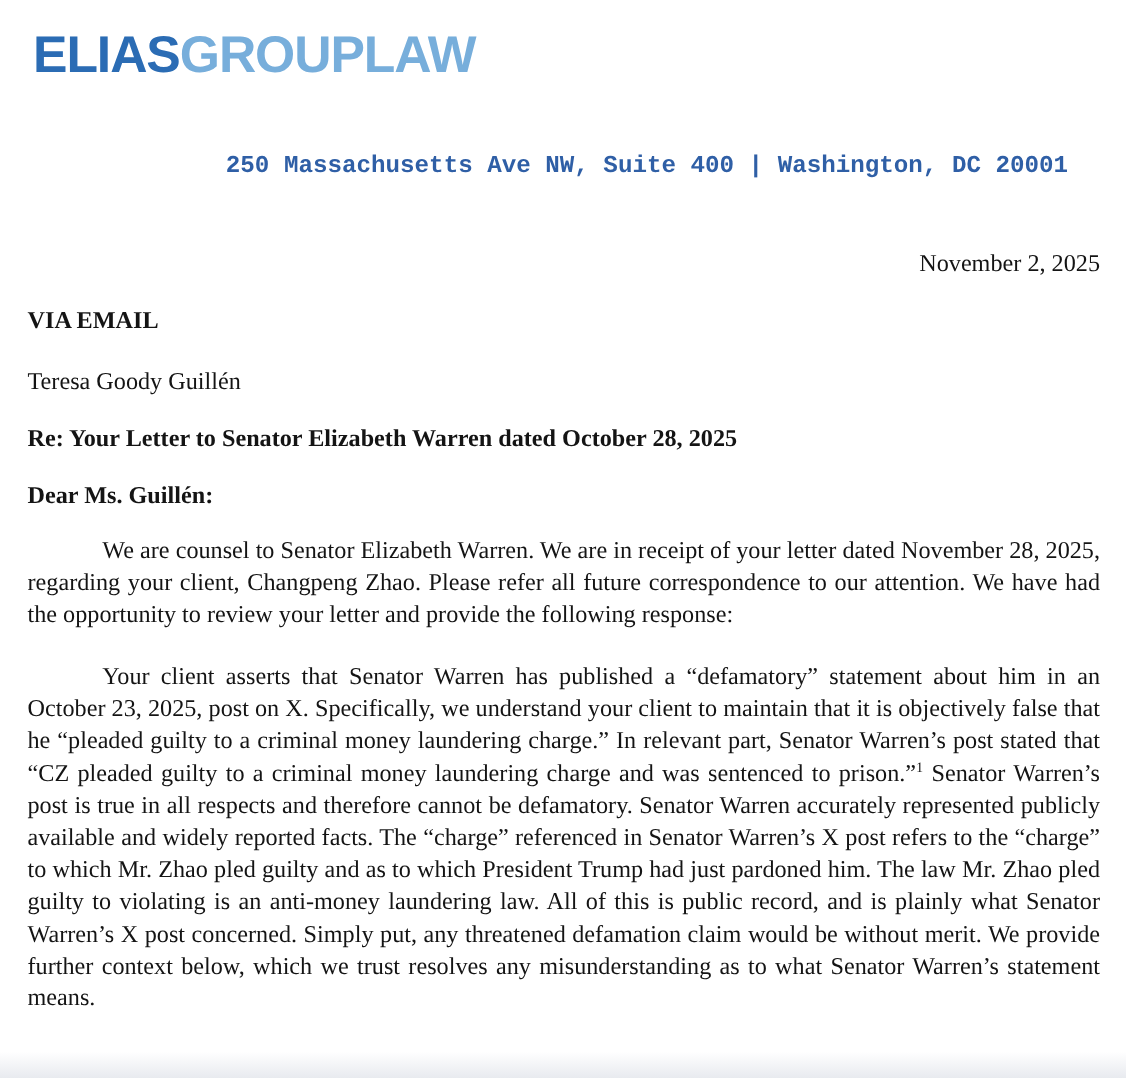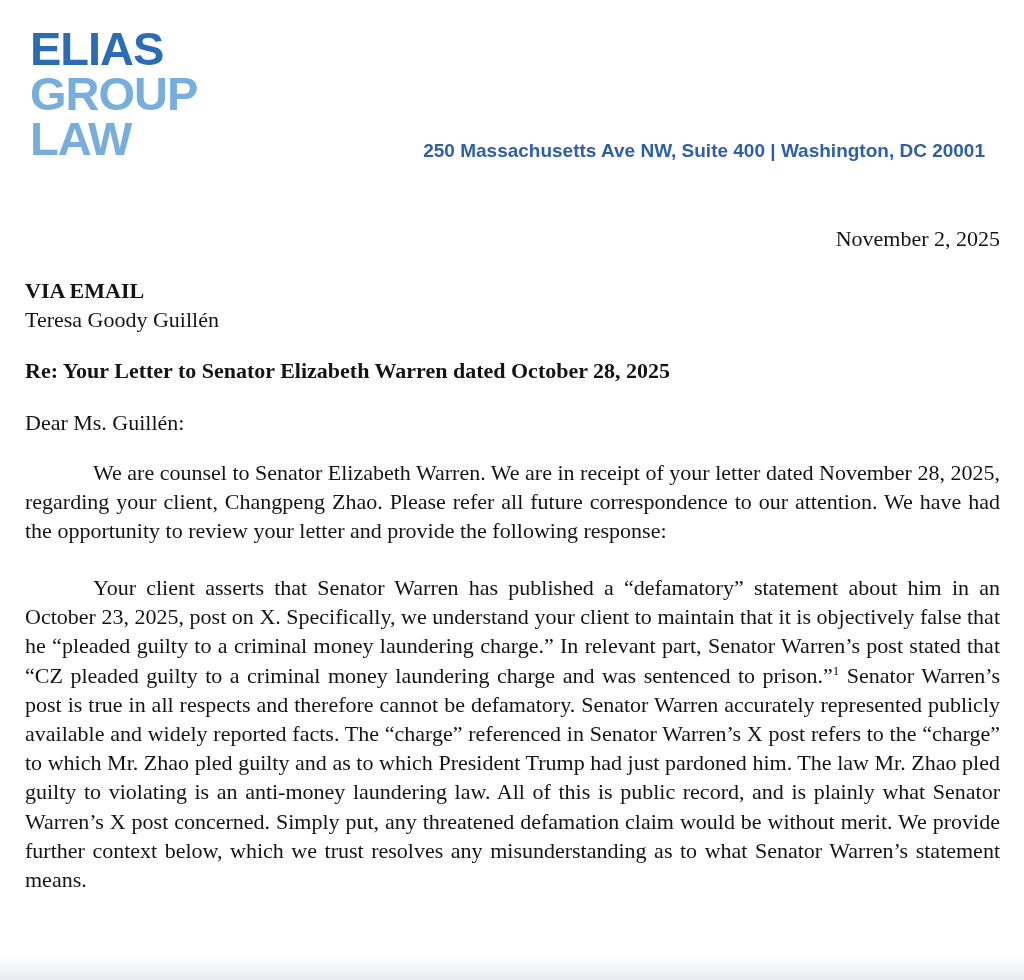--- a/index.html
+++ b/index.html
@@ -22,47 +22,47 @@
   
   .letterhead {
     position: relative;
     height: 162px;
   }
   .logo {
     position: absolute;
     top: 26px;
     left: 5px;
     display: flex;
-    flex-direction: column;
+    flex-direction: row;
     font-family: "Liberation Sans", "DejaVu Sans", sans-serif;
     font-weight: 700;
     font-size: 47px;
     line-height: 45px;
     letter-spacing: -1px;
   }
   .logo .dark  { color: var(--logo-dark-blue, #2b6cb4); }
   .logo .light { color: var(--logo-light-blue, #77aedb); }
   .address {
     position: absolute;
-    right: 15px;
+    right: 29px;
     bottom: 0;
-    font-family: Liberation Sans, sans-serif;
+    font-family: Liberation Mono, monospace;
     font-weight: 700;
-    font-size: 19px;
+    font-size: 22px;
     line-height: 22px;
     color: var(--address-blue, #2f5fa6);
     white-space: nowrap;
   }
   
   .letter p { margin: 0; font-size: 22px; line-height: 29px; }
   .date       { margin-top: 62px !important; text-align: right; }
   .via        { margin-top: 23px !important; font-weight: 700; }
-  .recipient  { }
+  .recipient  { margin-top: 27px; }
   .re         { margin-top: 22px !important; font-weight: 700; }
-  .salutation { margin-top: 23px !important; }
+  .salutation { margin-top: 23px !important; font-weight: bold; }
   .para {
     text-align: justify;
     text-indent: 68px;
   }
   .para-1 { margin-top: 21px !important; }
   .para-2 { margin-top: 28px !important; line-height: 29.2px !important; }
   sup.fn {
     font-size: 13px;
     line-height: 0;
     vertical-align: super;

